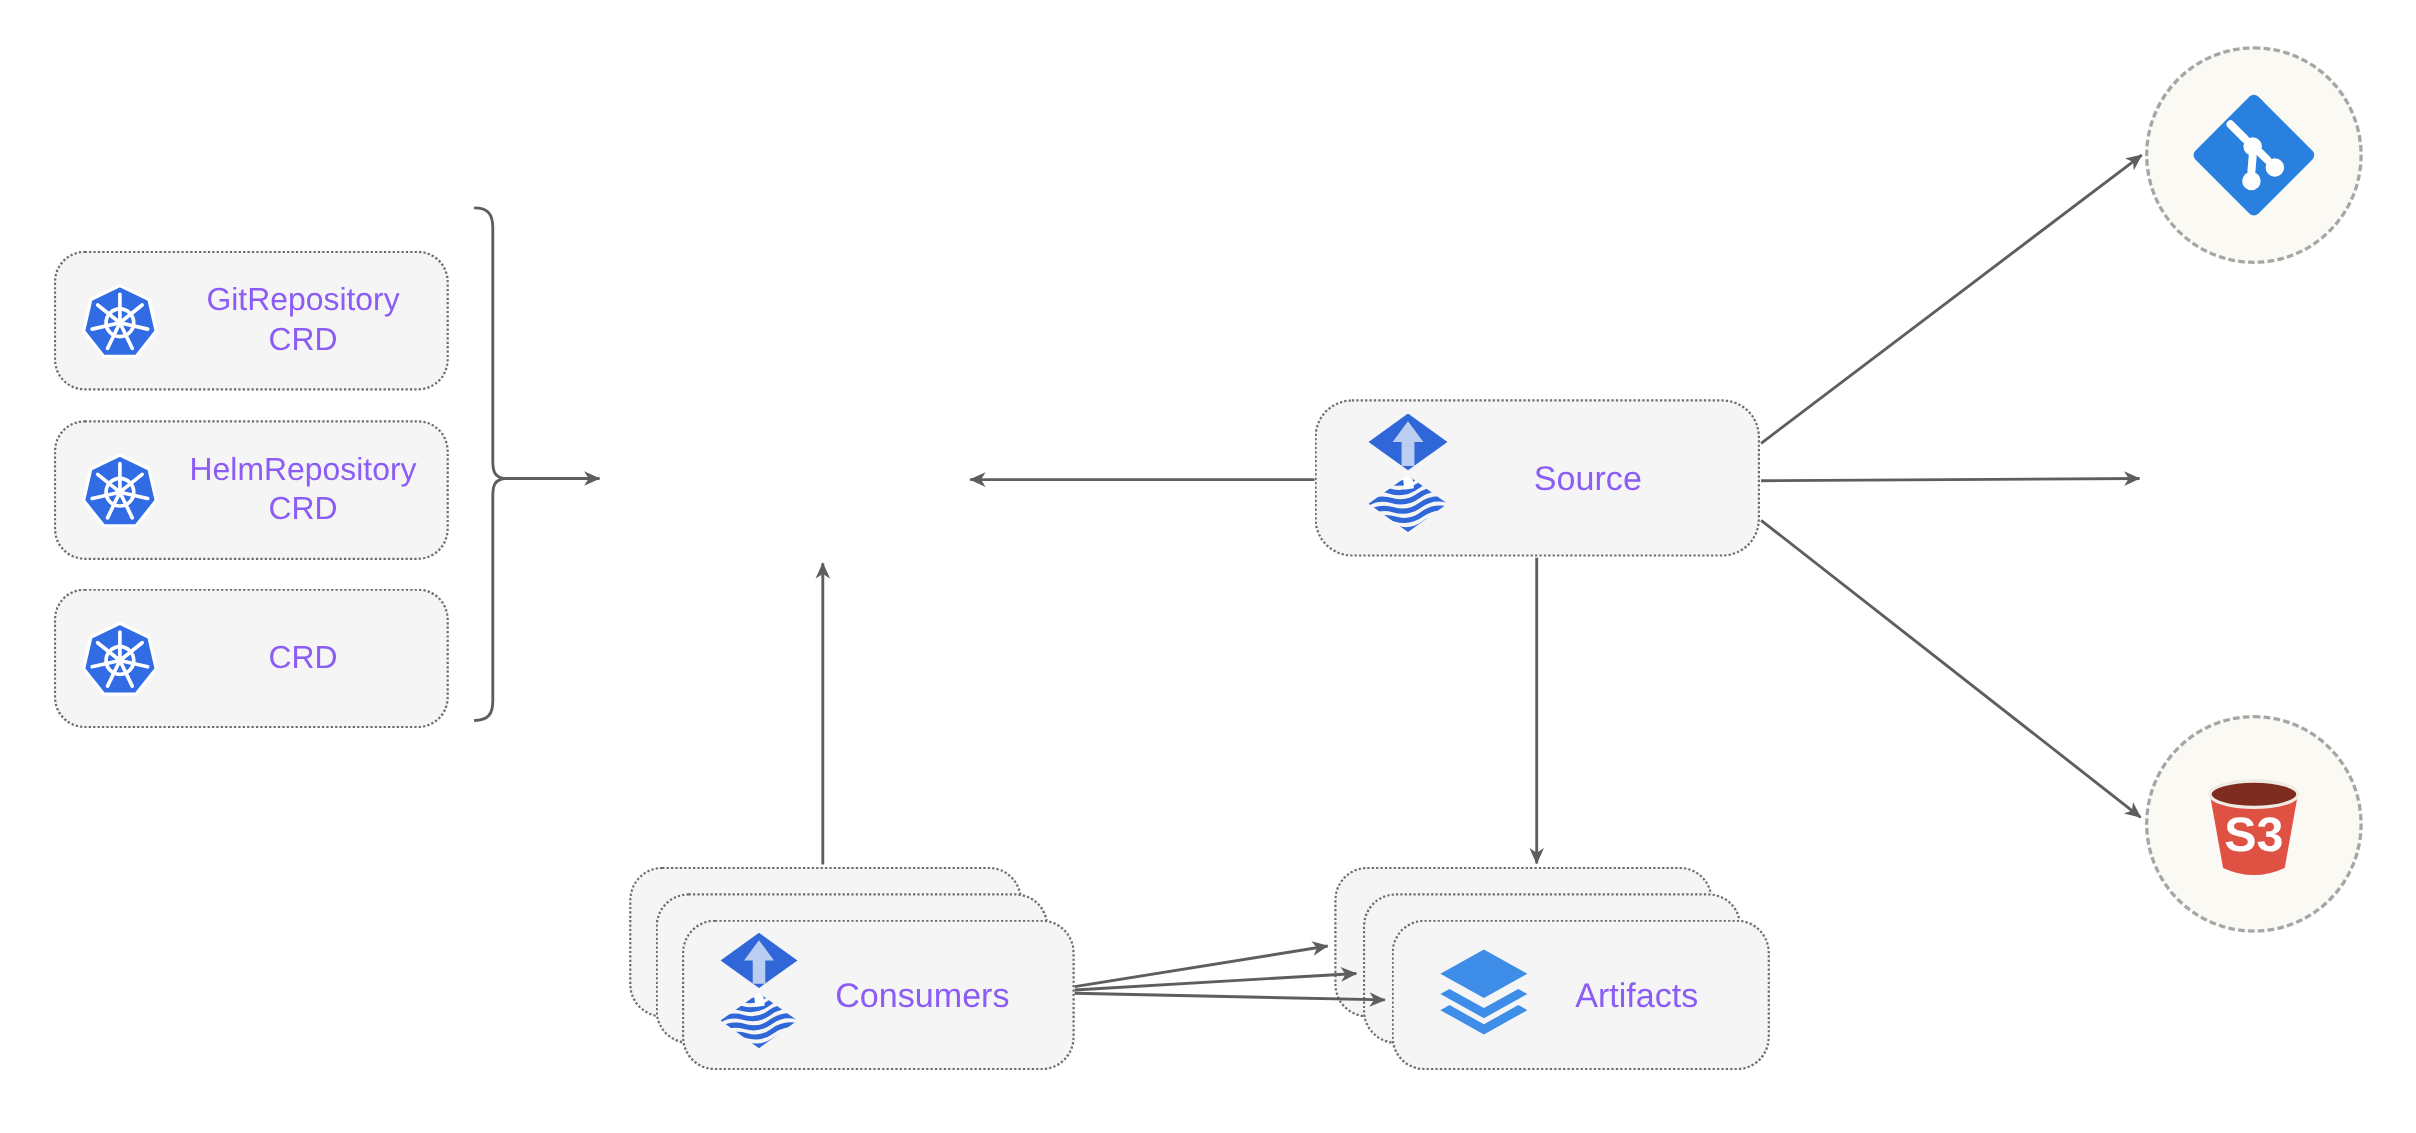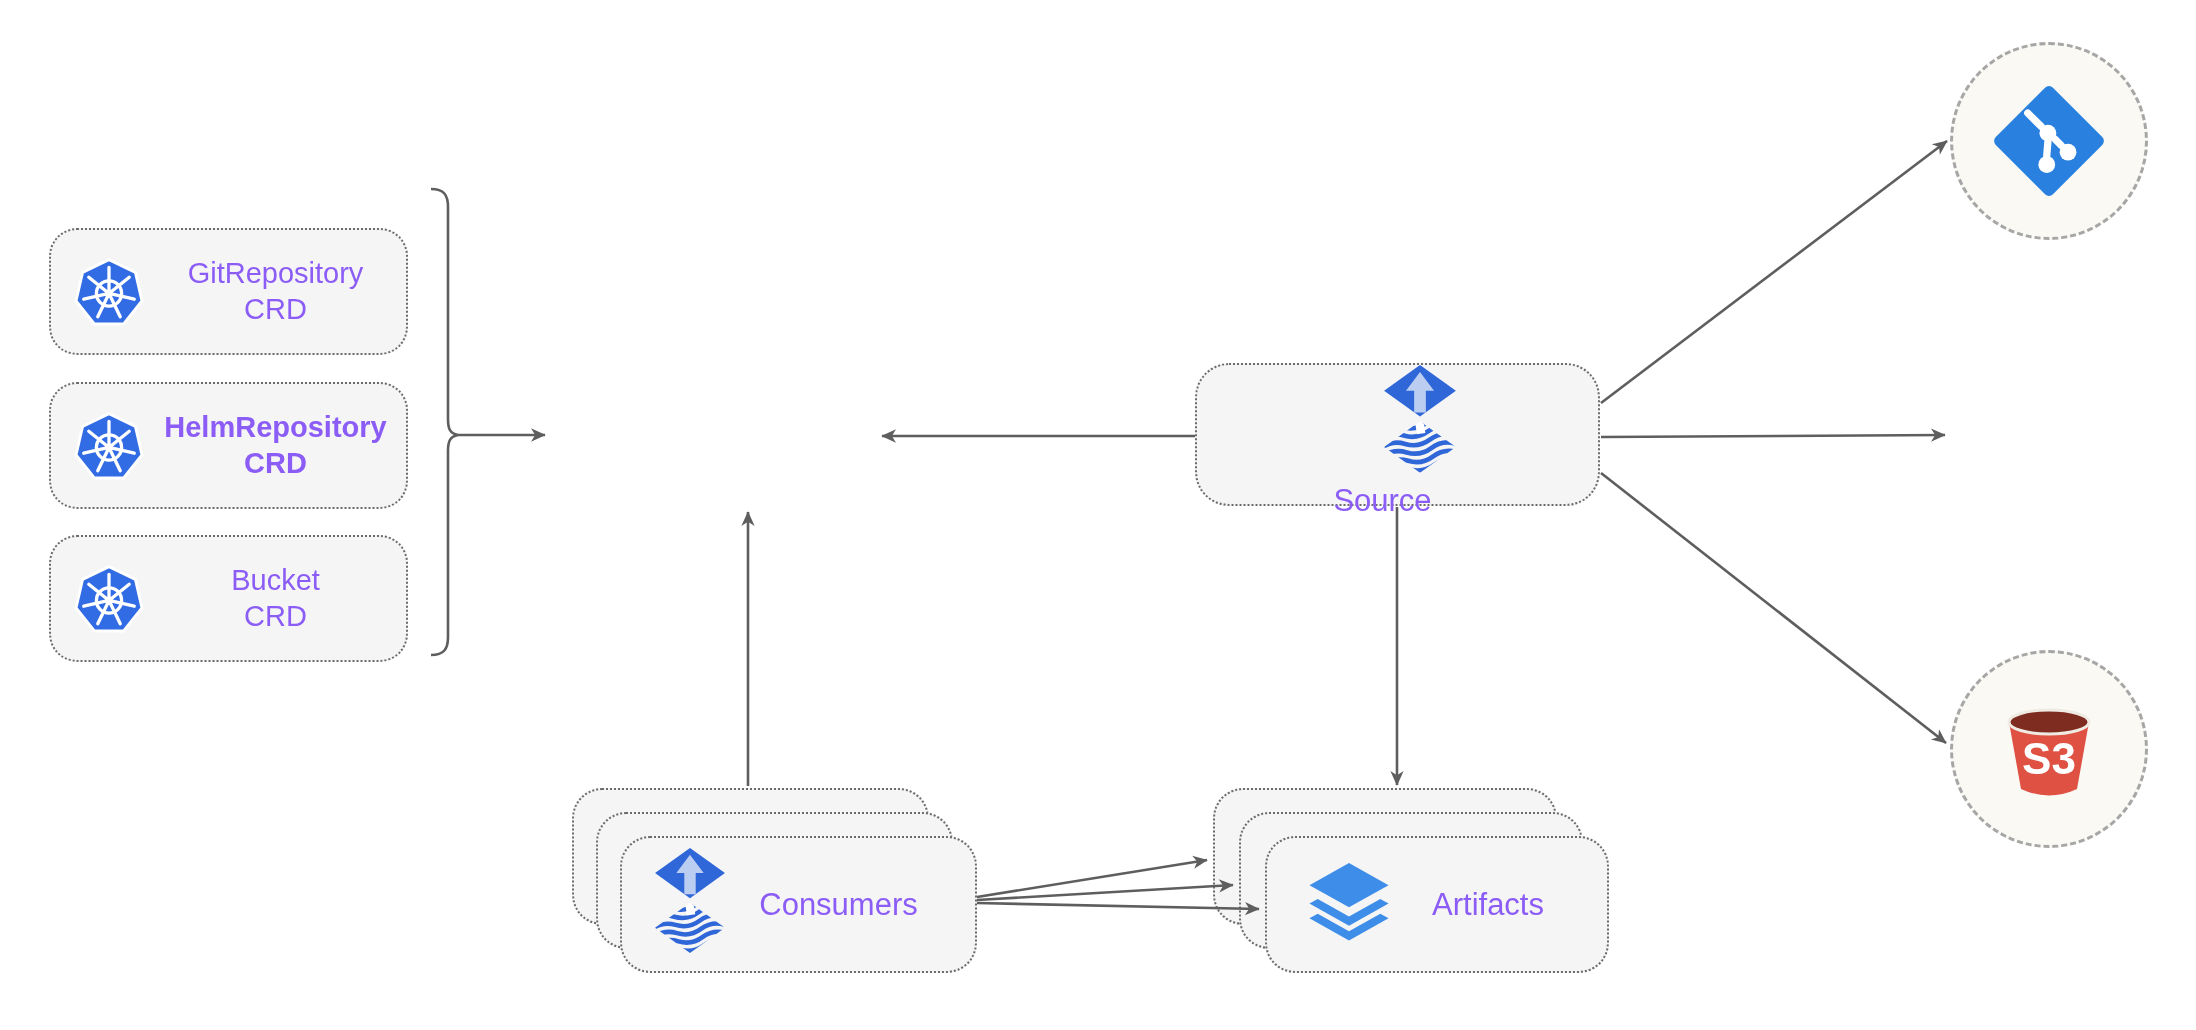--- a/index.html
+++ b/index.html
@@ -112,42 +112,41 @@
   <div class="node rounded-sm" style="left:49px;top:228px;width:359px;height:127px;">
     <svg class="icon" style="width:72px;height:72px;margin-left:22px;">
         <use href="#sym-k8s"></use>
       </svg>
     <div class="label crd-label">
       <div>GitRepository</div>
       <div>CRD</div>
     </div>
   </div>
 
-  <div class="node rounded-sm" style="left:49px;top:382px;width:359px;height:127px;font-weight:bold;">
+  <div class="node rounded-sm" style="left:49px;top:382px;width:359px;height:127px;">
     <svg class="icon" style="width:72px;height:72px;margin-left:22px;">
         <use href="#sym-k8s"></use>
       </svg>
     <div class="label crd-label">
       <div>HelmRepository</div>
       <div>CRD</div>
     </div>
   </div>
 
   <div class="node rounded-sm" style="left:49px;top:535px;width:359px;height:127px;">
     <svg class="icon" style="width:72px;height:72px;margin-left:22px;">
         <use href="#sym-k8s"></use>
       </svg>
     <div class="label crd-label">
-      <div>Bucket</div>
       <div>CRD</div>
     </div>
   </div>
 
 
-  <div class="node rounded-lg" style="left:1195px;top:363px;width:405px;height:143px;flex-direction:column;">
+  <div class="node rounded-lg" style="left:1195px;top:363px;width:405px;height:143px;">
     <svg class="icon" style="width:78px;height:117px;margin-left:44px;">
         <use href="#sym-flux"></use>
       </svg>
     <div class="label src-label">
       <div>Source</div>
     </div>
   </div>
 
   <div class="node rounded-md" style="left:572px;top:788px;width:357px;height:137px;"></div>
   <div class="node rounded-md" style="left:596px;top:812px;width:357px;height:137px;"></div>

